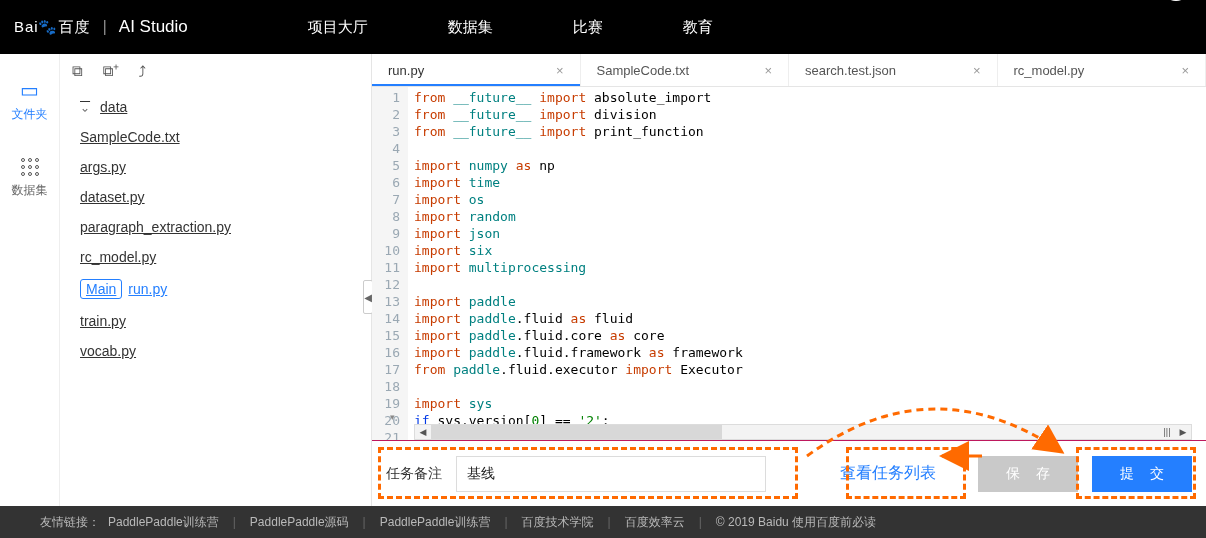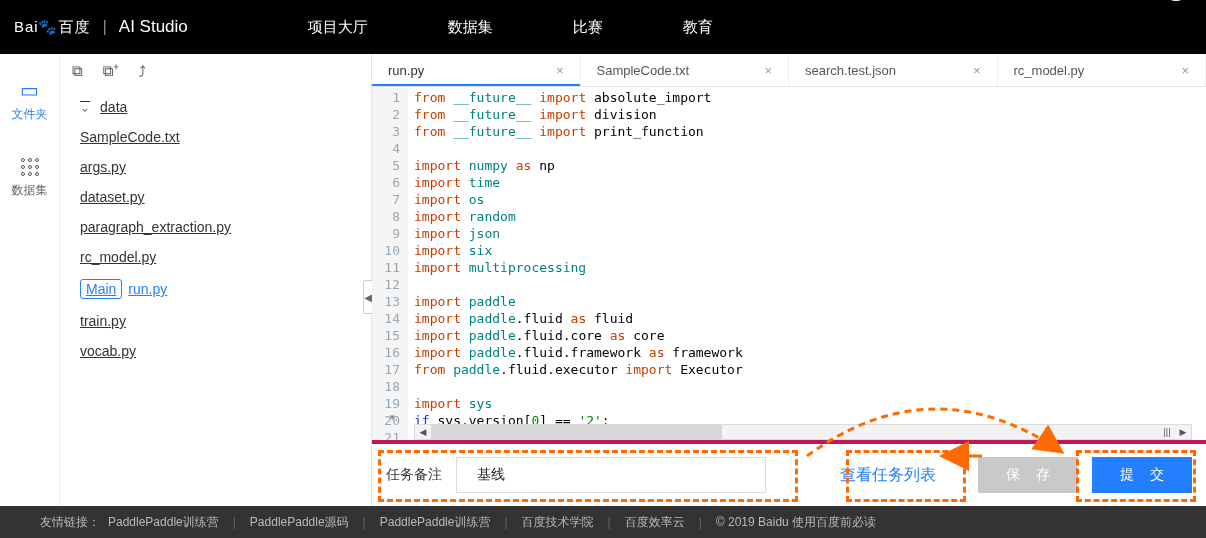--- a/index.html
+++ b/index.html
@@ -57,23 +57,23 @@
 
 .collapse-handle { position: absolute; left: -9px; top: 50%; width: 10px; height: 34px; background: #fff; border: 1px solid #ccc; border-radius: 2px; display: flex; align-items: center; justify-content: center; font-size: 10px; color: #666; cursor: pointer; }
 
 .fold-mark { position: absolute; left: 18px; font-size: 9px; color: #888; }
 
 .hscroll { position: absolute; left: 42px; right: 14px; bottom: 0; height: 16px; background: #f3f3f3; border: 1px solid #dcdcdc; display: flex; align-items: center; }
 .hscroll-btn { width: 16px; height: 14px; font-size: 9px; color: #555; display: flex; align-items: center; justify-content: center; }
 .hscroll-track { flex: 1; height: 14px; position: relative; }
 .hscroll-thumb { position: absolute; left: 0; width: 40%; height: 100%; background: #d8d8d8; }
 
-.bottom-bar { height: 66px; border-top: 4px solid #be185d; display: flex; align-items: center; padding: 0 14px; gap: 14px; background: #fff; position: relative; }
+.bottom-bar { height: 66px; border-top: 1px solid #be185d; display: flex; align-items: center; padding: 0 14px; gap: 14px; background: #fff; position: relative; }
 .task-label { font-size: 14px; color: #333; }
-.task-input { width: 310px; height: 36px; border: 1px solid #dcdcdc; padding: 0 20px; font-size: 14px; color: #222; }
+.task-input { width: 310px; height: 36px; border: 1px solid #dcdcdc; padding: 0 10px; font-size: 14px; color: #222; }
 .view-link { color: #247fff; font-size: 16px; cursor: pointer; margin-left: 60px; }
 .spacer { flex: 1; }
 .btn { width: 100px; height: 36px; font-size: 14px; border: none; cursor: pointer; letter-spacing: 6px; text-indent: 6px; }
 .btn-save { background: #c9c9c9; color: #fff; }
 .btn-submit { background: #247fff; color: #fff; }
 
 .dash { position: absolute; border: 3px dashed #ff6a00; pointer-events: none; }
 .arrow-svg { position: absolute; pointer-events: none; }
 
 .footer { height: 32px; background: #333; color: #b9b9b9; font-size: 12px; display: flex; align-items: center; padding: 0 40px; gap: 8px; }

